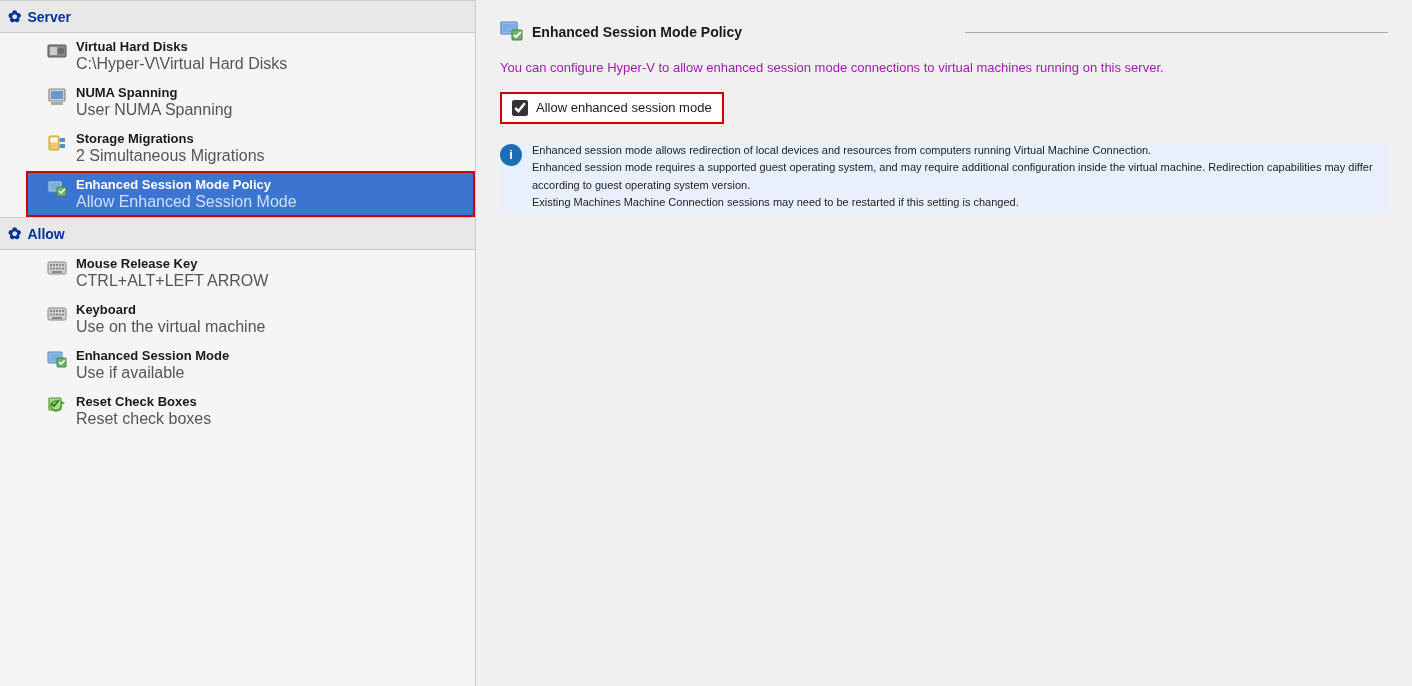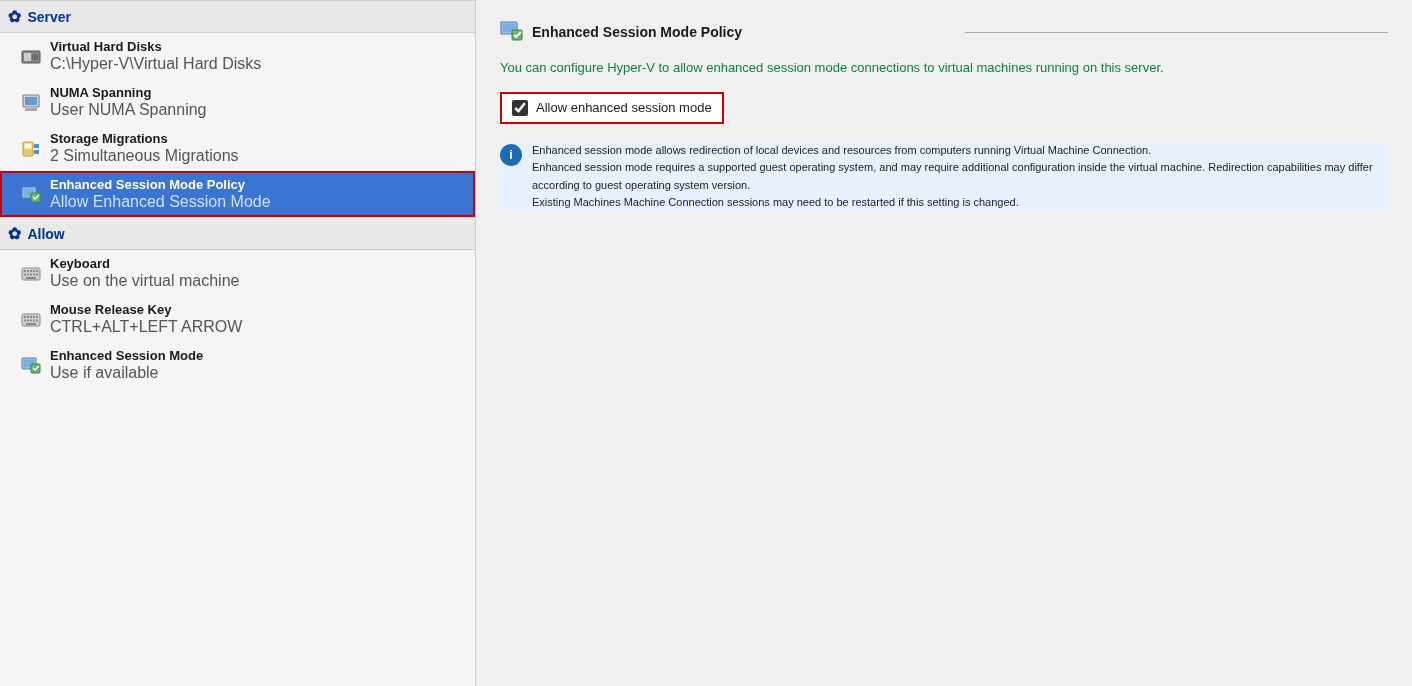--- a/index.html
+++ b/index.html
@@ -36,24 +36,25 @@
       cursor: pointer;
     }
     .section-header .expand-icon {
       margin-right: 6px;
       font-size: 16px;
       color: #003399;
     }
 
     .nav-item {
       display: flex;
-      align-items: center;
+      align-items: flex-start;
       padding: 6px 8px 6px 20px;
       cursor: pointer;
       background: transparent;
+      margin-left: 26px;
     }
 
     .nav-icon {
       width: 22px;
       height: 22px;
       margin-right: 8px;
       margin-top: 1px;
       flex-shrink: 0;
       display: flex;
       align-items: center;
@@ -103,21 +104,21 @@
     }
     .title-line {
       flex: 1;
       height: 1px;
       background: #aaa;
       margin-left: 10px;
     }
 
     .description-text {
       font-size: 13px;
-      color: #15803d;
+      color: #a21caf;
       margin-bottom: 14px;
       line-height: 1.5;
     }
 
     .checkbox-container {
       display: flex;
       align-items: center;
       border: 2px solid #cc0000;
       padding: 6px 10px;
       background: white;
@@ -261,80 +262,94 @@
       <span class="nav-item-subtitle">Allow Enhanced Session Mode</span>
     </div>
   </div>
 
   <div class="section-header">
     <span class="expand-icon">✿</span>
     <span>Allow</span>
   </div>
 
   <div class="nav-item">
-    <div class="nav-icon icon-keyboard">
+    <div class="nav-icon icon-mouse">
       <svg width="20" height="20" viewBox="0 0 20 20">
         <rect x="1" y="4" width="18" height="12" rx="1.5" fill="#d0d0d0" stroke="#888" stroke-width="1"></rect>
         <rect x="3" y="6" width="2" height="2" rx="0.3" fill="#888"></rect>
         <rect x="6" y="6" width="2" height="2" rx="0.3" fill="#888"></rect>
         <rect x="9" y="6" width="2" height="2" rx="0.3" fill="#888"></rect>
         <rect x="12" y="6" width="2" height="2" rx="0.3" fill="#888"></rect>
         <rect x="15" y="6" width="2" height="2" rx="0.3" fill="#888"></rect>
         <rect x="3" y="9.5" width="2" height="2" rx="0.3" fill="#888"></rect>
         <rect x="6" y="9.5" width="2" height="2" rx="0.3" fill="#888"></rect>
         <rect x="9" y="9.5" width="2" height="2" rx="0.3" fill="#888"></rect>
         <rect x="12" y="9.5" width="2" height="2" rx="0.3" fill="#888"></rect>
         <rect x="15" y="9.5" width="2" height="2" rx="0.3" fill="#888"></rect>
         <rect x="5" y="13" width="10" height="2" rx="0.3" fill="#888"></rect>
       </svg>
     </div>
     <div class="nav-text">
-      <span class="nav-item-title">Keyboard</span>
-      <span class="nav-item-subtitle">Use on the virtual machine</span>
-    </div>
-  </div>
-
-  <div class="nav-item">
-    <div class="nav-icon icon-mouse">
+      <span class="nav-item-title">Mouse Release Key</span>
+      <span class="nav-item-subtitle">CTRL+ALT+LEFT ARROW</span>
+    </div>
+  </div>
+
+  <div class="nav-item">
+    <div class="nav-icon icon-keyboard">
       <svg width="20" height="20" viewBox="0 0 20 20">
         <rect x="1" y="4" width="18" height="12" rx="1.5" fill="#d0d0d0" stroke="#888" stroke-width="1"></rect>
         <rect x="3" y="6" width="2" height="2" rx="0.3" fill="#888"></rect>
         <rect x="6" y="6" width="2" height="2" rx="0.3" fill="#888"></rect>
         <rect x="9" y="6" width="2" height="2" rx="0.3" fill="#888"></rect>
         <rect x="12" y="6" width="2" height="2" rx="0.3" fill="#888"></rect>
         <rect x="15" y="6" width="2" height="2" rx="0.3" fill="#888"></rect>
         <rect x="3" y="9.5" width="2" height="2" rx="0.3" fill="#888"></rect>
         <rect x="6" y="9.5" width="2" height="2" rx="0.3" fill="#888"></rect>
         <rect x="9" y="9.5" width="2" height="2" rx="0.3" fill="#888"></rect>
         <rect x="12" y="9.5" width="2" height="2" rx="0.3" fill="#888"></rect>
         <rect x="15" y="9.5" width="2" height="2" rx="0.3" fill="#888"></rect>
         <rect x="5" y="13" width="10" height="2" rx="0.3" fill="#888"></rect>
       </svg>
     </div>
     <div class="nav-text">
-      <span class="nav-item-title">Mouse Release Key</span>
-      <span class="nav-item-subtitle">CTRL+ALT+LEFT ARROW</span>
+      <span class="nav-item-title">Keyboard</span>
+      <span class="nav-item-subtitle">Use on the virtual machine</span>
     </div>
   </div>
 
   <div class="nav-item">
     <div class="nav-icon">
       <svg width="20" height="20" viewBox="0 0 20 20">
         <rect x="1" y="2" width="14" height="11" rx="1" fill="#b0c8e8" stroke="#4a7cc7" stroke-width="1"></rect>
         <rect x="2.5" y="3.5" width="11" height="8" fill="#7aaee0"></rect>
         <rect x="10" y="8" width="9" height="9" rx="1" fill="#70b070" stroke="#3a8a3a" stroke-width="1"></rect>
         <polyline points="12,12 14,14 18,10" fill="none" stroke="white" stroke-width="1.5"></polyline>
       </svg>
     </div>
     <div class="nav-text">
       <span class="nav-item-title">Enhanced Session Mode</span>
       <span class="nav-item-subtitle">Use if available</span>
     </div>
   </div>
 
+  <div class="nav-item">
+    <div class="nav-icon icon-reset">
+      <svg width="20" height="20" viewBox="0 0 20 20">
+        <rect x="2" y="2" width="12" height="12" rx="1" fill="#b0d890" stroke="#4a9a30" stroke-width="1.2"></rect>
+        <polyline points="4,7 7,10 12,4" fill="none" stroke="#2a7a10" stroke-width="1.8"></polyline>
+        <path d="M14,10 A5,5 0 1,1 10,5" fill="none" stroke="#4a9a30" stroke-width="1.5"></path>
+        <polygon points="14,5 14,9 18,7" fill="#4a9a30"></polygon>
+      </svg>
+    </div>
+    <div class="nav-text">
+      <span class="nav-item-title">Reset Check Boxes</span>
+      <span class="nav-item-subtitle">Reset check boxes</span>
+    </div>
+  </div>
 
 </div>
 
 <div class="right-panel">
 
   <div class="panel-section-title">
     <div class="title-icon">
       <svg width="24" height="24" viewBox="0 0 24 24">
         <rect x="1" y="2" width="16" height="12" rx="1" fill="#b0c8e8" stroke="#4a7cc7" stroke-width="1.2"></rect>
         <rect x="2.5" y="3.5" width="13" height="9" fill="#7aaee0"></rect>

